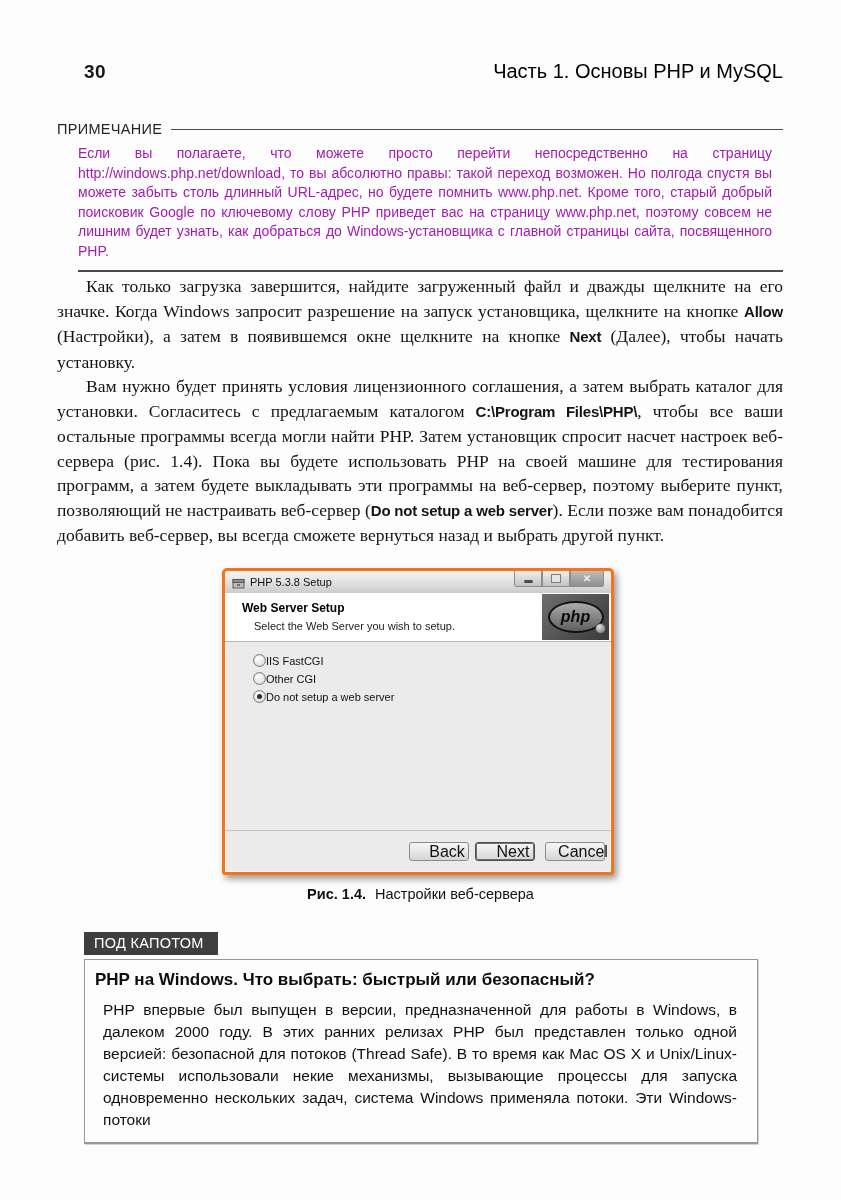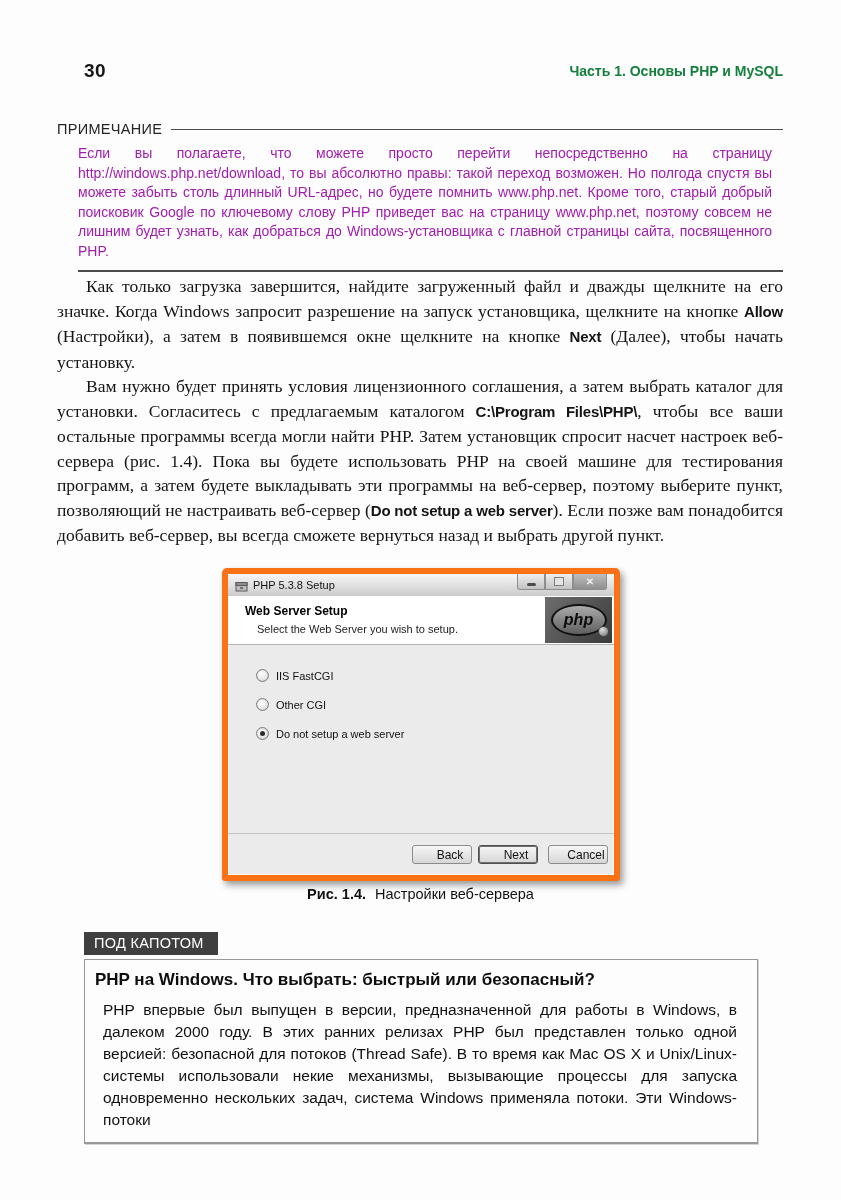--- a/index.html
+++ b/index.html
@@ -3,40 +3,40 @@
 <meta charset="utf-8">
 <style>
   html,body{margin:0;padding:0;background:#ffffff;}
   .page{position:relative;width:841px;height:1200px;background:#fdfdfd;overflow:hidden;
         font-family:"Liberation Sans",sans-serif;color:#161616;}
 
   
   .running-head{position:absolute;top:60px;left:57px;width:726px;display:flex;
                 justify-content:space-between;align-items:center;}
   .page-number{font-weight:bold;font-size:19px;margin-left:27px;letter-spacing:.5px;}
-  .head-title{font-size:14px;color:#15803d;font-weight:bold;}
+  .head-title{font-size:20px;color:#000000;}
 
   
   .note{position:absolute;top:121px;left:57px;width:726px;}
   .note-label-row{display:flex;align-items:center;gap:9px;}
   .note-label{font-size:14.5px;color:#242424;letter-spacing:.3px;}
   .note-rule{flex:1;height:1.5px;background:#4a4a4a;margin-top:1px;}
   .note-body{margin:7px 11px 0 21px;font-size:14px;line-height:19.5px;text-align:justify;color:#a21caf;}
   .note-endrule{height:1.5px;background:#4a4a4a;margin:9px 0 0 21px;}
 
   
   .body-text{position:absolute;top:274px;left:57px;width:726px;
              font-family:"Liberation Serif",serif;font-size:17.5px;line-height:24.5px;
              text-align:justify;color:#141414;}
   .body-text p{margin:0;text-indent:29px;}
   .code{font-family:"Liberation Sans",sans-serif;font-size:15px;font-weight:600;letter-spacing:-.2px;}
 
   
   .dialog{position:absolute;left:222px;top:568px;width:386px;height:301px;background:#ebebeb;
-          border:6px solid #f97316;border-radius:5px 5px 3px 3px;font-size:11px;color:#1a1a1a;
+          border:3px solid #f97316;border-radius:5px 5px 3px 3px;font-size:11px;color:#1a1a1a;
           box-shadow:3px 4px 7px rgba(0,0,0,.40), inset 0 0 0 1px rgba(255,255,255,.65);}
   .titlebar{position:relative;height:22px;background:linear-gradient(#f6f6f6,#cccccc);
             border-radius:4px 4px 0 0;display:flex;align-items:center;padding:0 0 0 7px;}
   .titlebar-icon{display:flex;align-items:center;}
   .titlebar-title{margin-left:5px;font-size:11px;color:#111;}
   .win-buttons{margin-left:auto;display:flex;align-self:flex-start;margin-right:7px;}
   .win-btn{width:26px;height:15px;border:1px solid #8d8d8d;border-top:none;
            background:linear-gradient(#efefef,#c3c3c3);display:flex;align-items:center;
            justify-content:center;color:#3c3c3c;font-size:8px;line-height:1;}
   .win-btn.first{border-radius:0 0 0 3px;}
@@ -51,31 +51,31 @@
   .php-badge{position:absolute;right:2px;top:1px;width:67px;height:46px;
              background:linear-gradient(130deg,#6e6e6e,#3a3a3a);display:flex;
              align-items:center;justify-content:center;}
   .php-oval{position:relative;width:52px;height:28px;border:2px solid #121212;border-radius:50%;
             background:linear-gradient(#ababab,#5f5f5f);display:flex;align-items:center;
             justify-content:center;font-style:italic;font-weight:bold;font-size:16px;color:#0a0a0a;}
   .php-gear{position:absolute;right:-4px;bottom:-3px;width:9px;height:9px;border-radius:50%;
             background:radial-gradient(circle at 35% 30%,#e0e0e0,#6f6f6f);border:1px solid #4a4a4a;}
 
   .dlg-content{position:relative;height:189px;padding:10px 0 0 28px;box-sizing:border-box;}
-  .radio-row{display:flex;align-items:center;gap:7px;height:17px;margin-bottom:1px;margin-top:12px;}
+  .radio-row{display:flex;align-items:center;height:17px;margin-bottom:1px;}
   .radio{width:11px;height:11px;border-radius:50%;border:1px solid #7f7f7f;position:relative;
          background:radial-gradient(circle at 35% 30%,#ffffff,#d7d7d7);box-shadow:inset 0 0 1px #9a9a9a;}
   .radio.selected::after{content:"";position:absolute;left:2.5px;top:2.5px;width:5px;height:5px;
                          border-radius:50%;background:#2c2c2c;}
   .radio-label{font-size:11px;color:#111;}
 
   .dialog-footer{position:absolute;left:0;right:0;bottom:0;height:41px;border-top:1px solid #c4c4c4;}
   .btn{position:absolute;top:11px;width:60px;height:19px;box-sizing:border-box;
        background:linear-gradient(#f7f7f7,#d6d6d6);border:1px solid #8b8b8b;border-radius:3px;
-       display:flex;align-items:center;justify-content:center;font-size:12px;color:#111;padding-left:16px;}
+       display:flex;align-items:center;justify-content:center;font-size:16px;color:#111;padding-left:16px;}
   .btn-back{left:184px;}
   .btn-next{left:250px;border:1px solid #4f4f4f;box-shadow:0 0 0 1px #6f6f6f inset;}
   .btn-cancel{left:320px;}
 
   
   .figure-caption{position:absolute;top:886px;left:0;width:841px;text-align:center;
                   font-size:14.5px;color:#111;}
   .figure-caption .cap-label{font-weight:bold;}
   .figure-caption .cap-text{margin-left:5px;}
 

